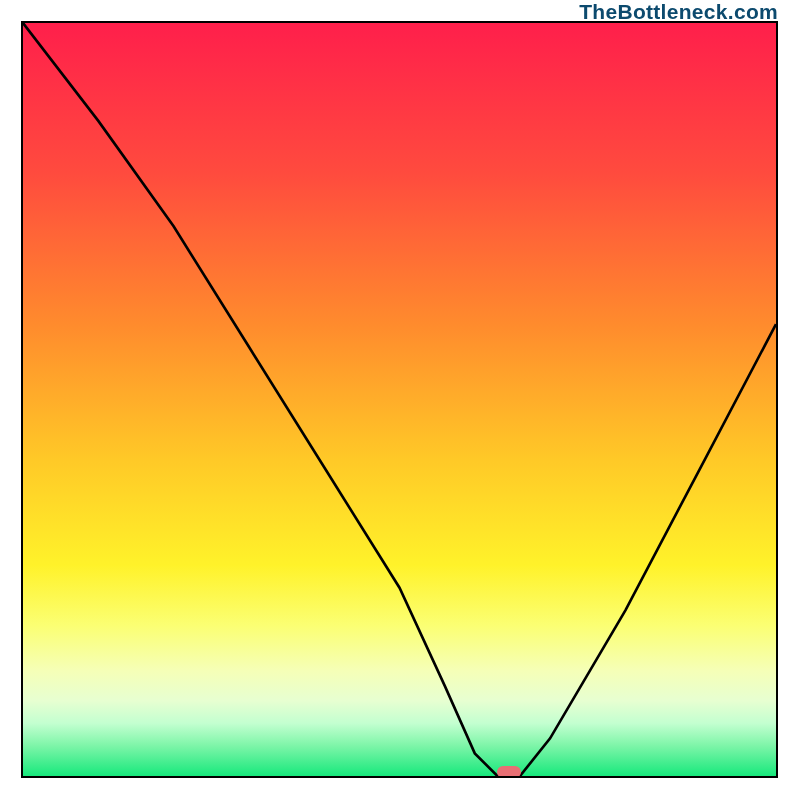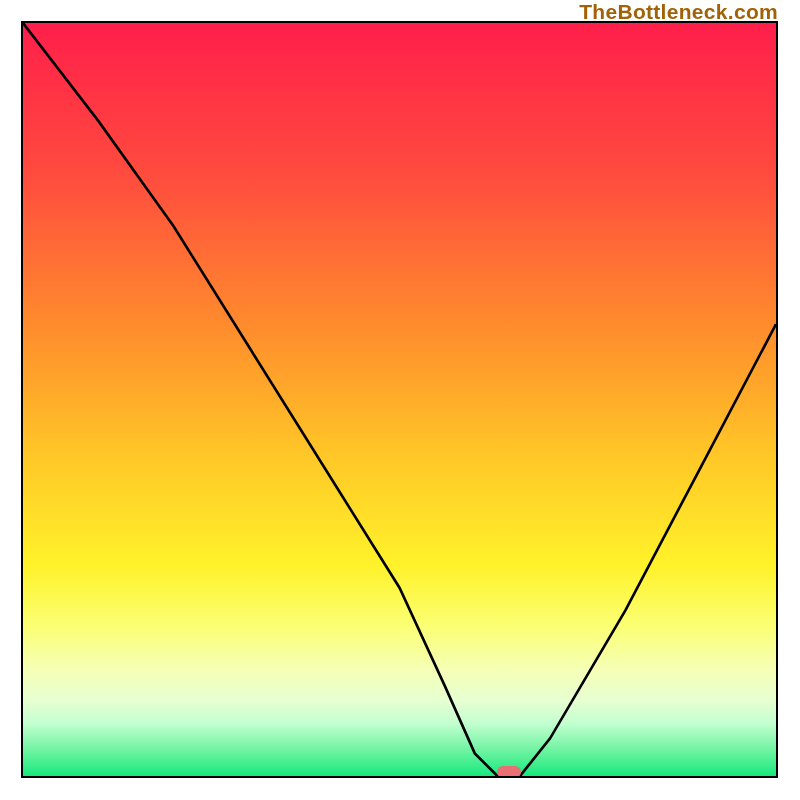--- a/index.html
+++ b/index.html
@@ -24,21 +24,21 @@
   .gradient-area {
     position: absolute;
     inset: 0;
   }
   .attribution {
     position: absolute;
     top: 0;
     right: 22px;
     font-size: 21px;
     font-weight: 600;
-    color: #a16207;
+    color: #0c4a6e;
     letter-spacing: 0.3px;
   }
   .curve-svg {
     position: absolute;
     inset: 0;
     width: 100%;
     height: 100%;
   }
   .marker {
     position: absolute;

